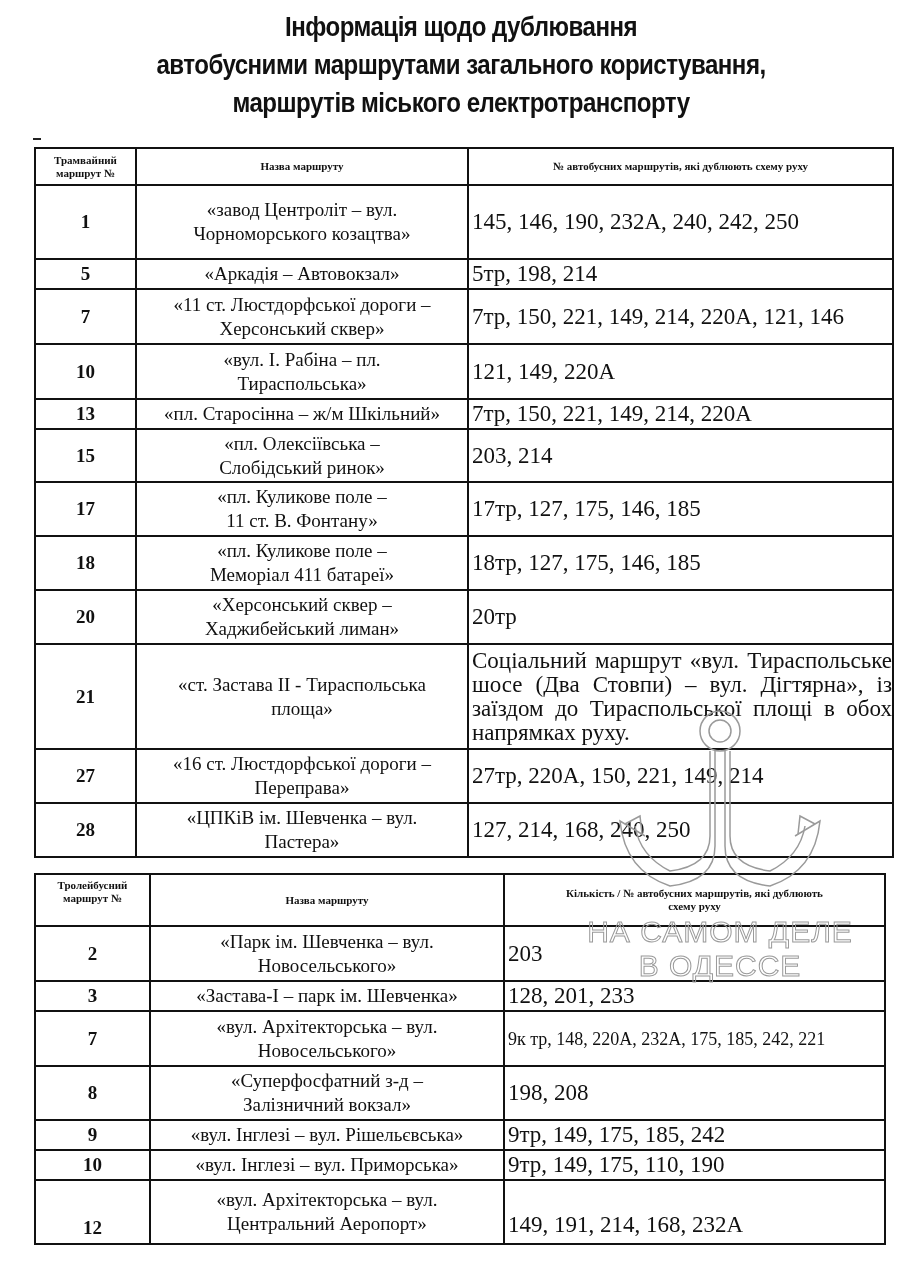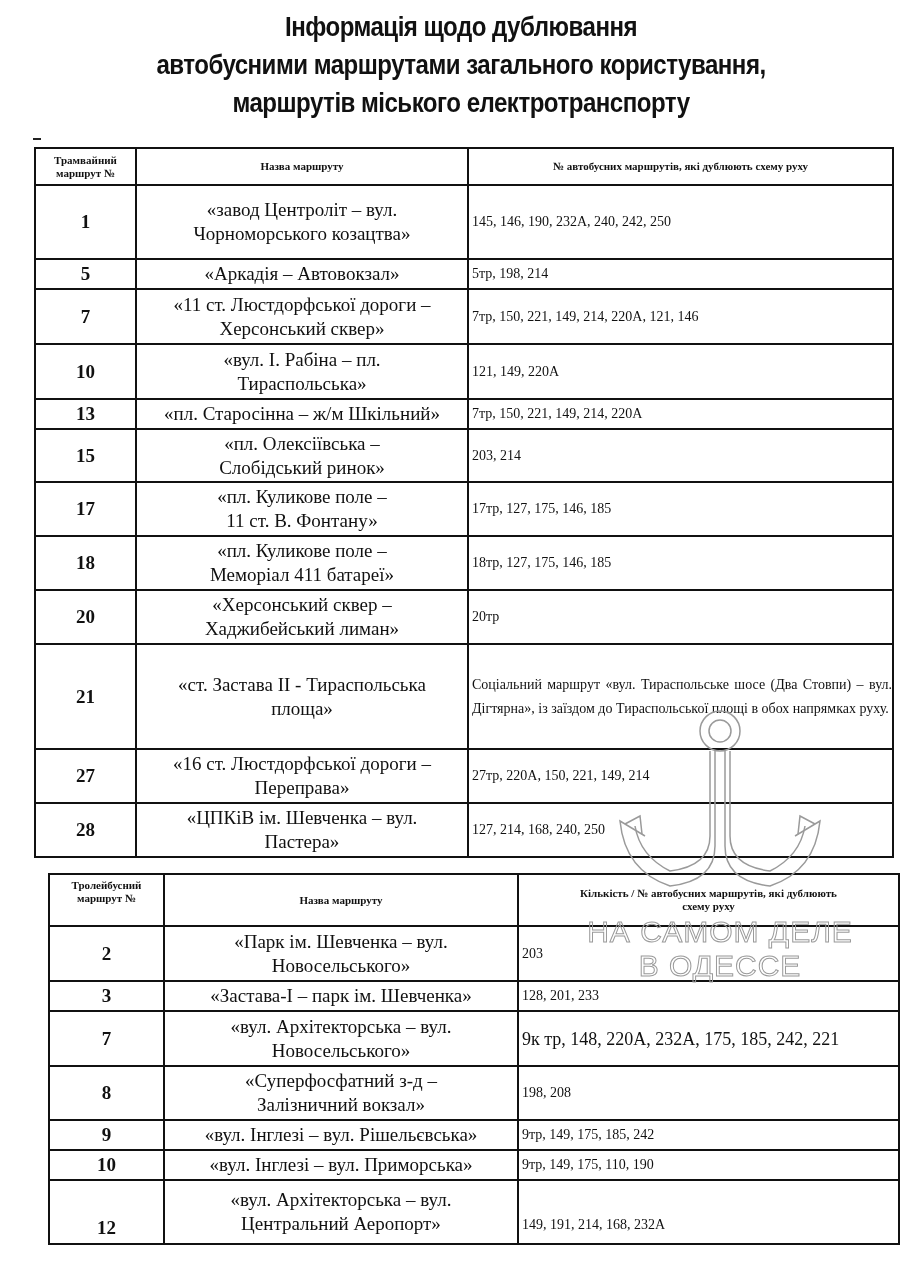--- a/index.html
+++ b/index.html
@@ -16,24 +16,24 @@
   .title div { white-space: nowrap; }
   .dash { position: absolute; left: 33px; top: 138px; width: 8px; height: 2px; background: #222; }
   table { position: absolute; border-collapse: collapse; table-layout: fixed; }
   td, th { border: 2px solid #111; padding: 0; vertical-align: middle; }
   th {
     font-family: "Liberation Serif", serif; font-weight: bold; font-size: 11px;
     line-height: 13px; text-align: center;
   }
   td.num { text-align: center; font-weight: bold; font-size: 19px; }
   td.name { text-align: center; font-size: 19px; line-height: 24px; }
-  td.buses { text-align: left; font-size: 14px; line-height: 24px; padding-left: 3px; }
+  td.buses { text-align: left; font-size: 23px; line-height: 24px; padding-left: 3px; }
   td.buses.justify { text-align: justify; text-align-last: left; padding-right: 0; font-family: Liberation Serif, serif; }
   #tram { left: 34px; top: 147px; width: 858px; }
-  #trolley { left: 48px; top: 873px; width: 850px; }
+  #trolley { left: 34px; top: 873px; width: 850px; }
   .watermark { position: absolute; left: 570px; top: 706px; width: 300px; height: 280px; pointer-events: none; }
   .wm-text {
     position: absolute; left: 0; width: 300px; text-align: center;
     font-family: "Liberation Sans", sans-serif; font-size: 30px; letter-spacing: 1px;
     color: transparent; -webkit-text-stroke: 1px #9a9a9a; line-height: 32px;
   }
 </style>
 </head>
 <body>
 

